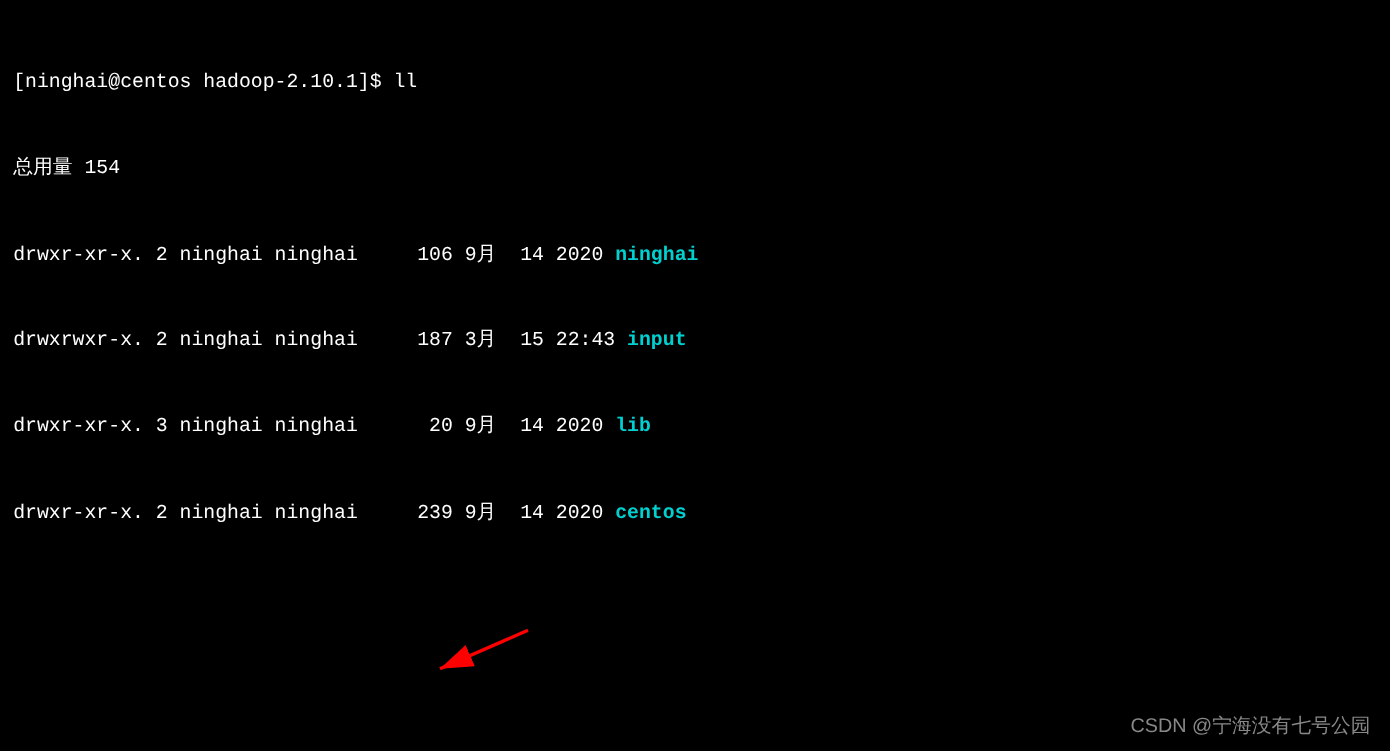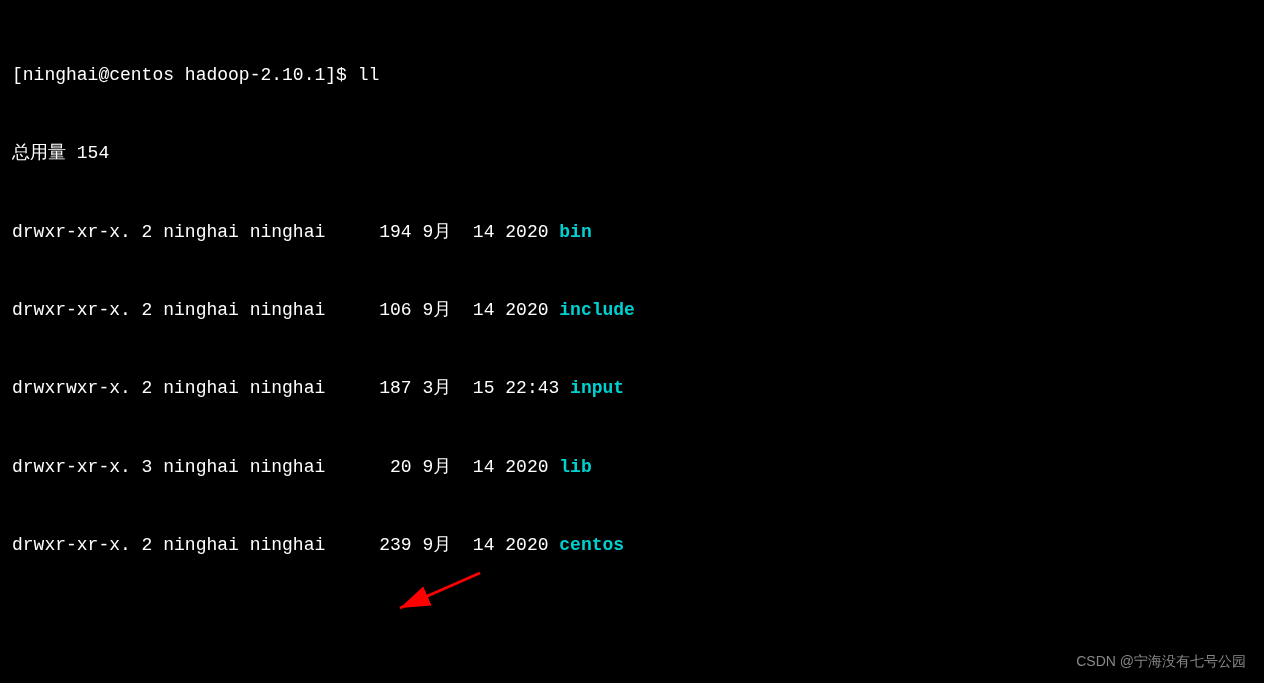--- a/index.html
+++ b/index.html
@@ -27,33 +27,32 @@
     }
     .cyan {
       color: #00d0d0;
       font-weight: bold;
     }
     .watermark {
       position: absolute;
       bottom: 12px;
       right: 18px;
       color: #888888;
-      font-size: 14px;
+      font-size: 18px;
       font-family: Arial, sans-serif;
       white-space: nowrap;
     }
   </style>
 </head>
 <body>
 
 <div class="terminal">
   <span class="line">[ninghai@centos hadoop-2.10.1]$ ll</span>
   <span class="line">总用量 154</span>
-  <span class="line">drwxr-xr-x. 2 ninghai ninghai     194 9月  14 2020 <span class="cyan">bin</span></span>
-  <span class="line">drwxr-xr-x. 2 ninghai ninghai     106 9月  14 2020 <span class="cyan">include</span></span>
+  <span class="line">drwxr-xr-x. 2 ninghai ninghai     106 9月  14 2020 <span class="cyan">ninghai</span></span>
   <span class="line">drwxrwxr-x. 2 ninghai ninghai     187 3月  15 22:43 <span class="cyan">input</span></span>
   <span class="line">drwxr-xr-x. 3 ninghai ninghai      20 9月  14 2020 <span class="cyan">lib</span></span>
   <span class="line">drwxr-xr-x. 2 ninghai ninghai     239 9月  14 2020 <span class="cyan">centos</span></span>
   
   
   
   
   
   
   

